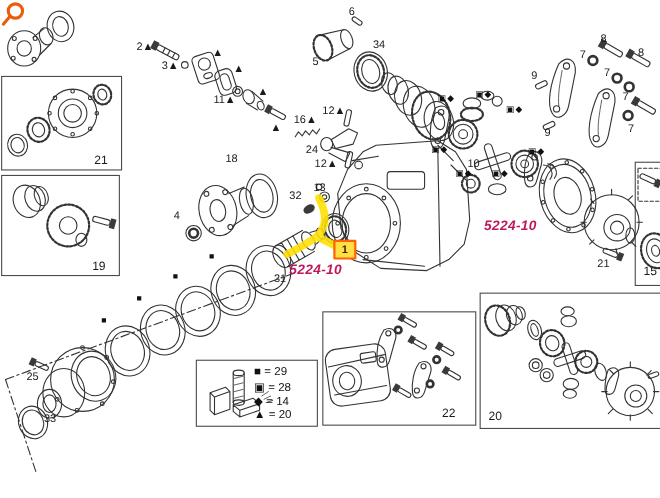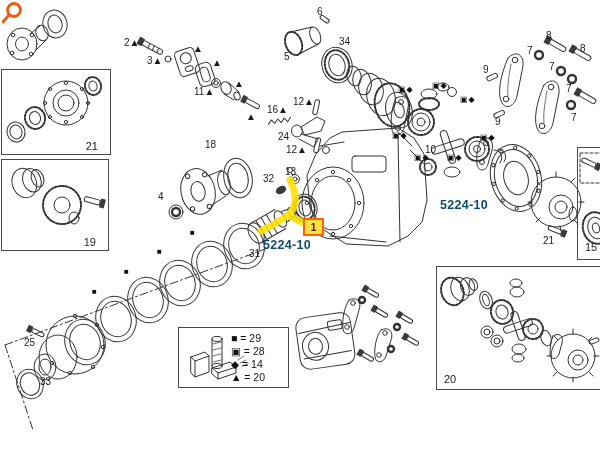--- a/index.html
+++ b/index.html
@@ -13,37 +13,40 @@
   .art .nut{stroke-width:2.4;}
   .art .thin{stroke-width:.7;}
   .art .dash{stroke-dasharray:8 3 2 3;}
   .art .dashrect{stroke-dasharray:3 2;}
   .art .yellow{stroke:#ffdf00;stroke-width:7;opacity:.88;}
   .art .mag{stroke:#ea5b0c;stroke-width:2.8;}
   .layer{position:absolute;left:0;top:0;width:600px;height:453px;z-index:3;pointer-events:none;}
   .lbl{position:absolute;font-size:10px;color:#1a1a1a;white-space:nowrap;}
   .box-lbl{position:absolute;font-size:11px;color:#1a1a1a;}
   .mark{position:absolute;font-size:8px;color:#111;letter-spacing:1px;}
-  .code{position:absolute;font-size:12.5px;font-weight:600;letter-spacing:.3px;color:#0c4a6e;}
+  .code{position:absolute;font-size:12.5px;font-weight:600;letter-spacing:.3px;color:#be185d;font-style:italic;}
   .legend-row{position:absolute;font-size:10.5px;color:#111;}
   .hotspot{position:absolute;left:303px;top:218px;width:17px;height:14px;z-index:4;
            border:2px solid #ff6200;background:#ffdf43;border-radius:1px;
            display:flex;align-items:center;justify-content:center;
            font-size:10px;font-weight:700;color:#3d2200;}
 </style>
 </head>
 <body>
 
 <div class="stage">
 
   <div class="pbox" style="left:1px;top:69px;width:110px;height:86px">
     <span class="box-lbl" style="right:12px;bottom:2px">21</span>
   </div>
   <div class="pbox" style="left:1px;top:159px;width:108px;height:92px">
     <span class="box-lbl" style="right:12px;bottom:2px">19</span>
+  </div>
+  <div class="pbox" style="left:293px;top:283px;width:140px;height:104px">
+    <span class="box-lbl" style="right:18px;bottom:4px">22</span>
   </div>
   <div class="pbox" style="left:436px;top:266px;width:183px;height:124px">
     <span class="box-lbl" style="left:7px;bottom:4px">20</span>
   </div>
   <div class="pbox" style="left:577px;top:147px;width:26px;height:113px">
     <span class="box-lbl" style="left:7px;bottom:6px">15</span>
   </div>
   <div class="pbox" style="left:178px;top:327px;width:111px;height:61px"></div>
 
   <svg class="art" width="600" height="453" viewBox="0 0 600 453">

